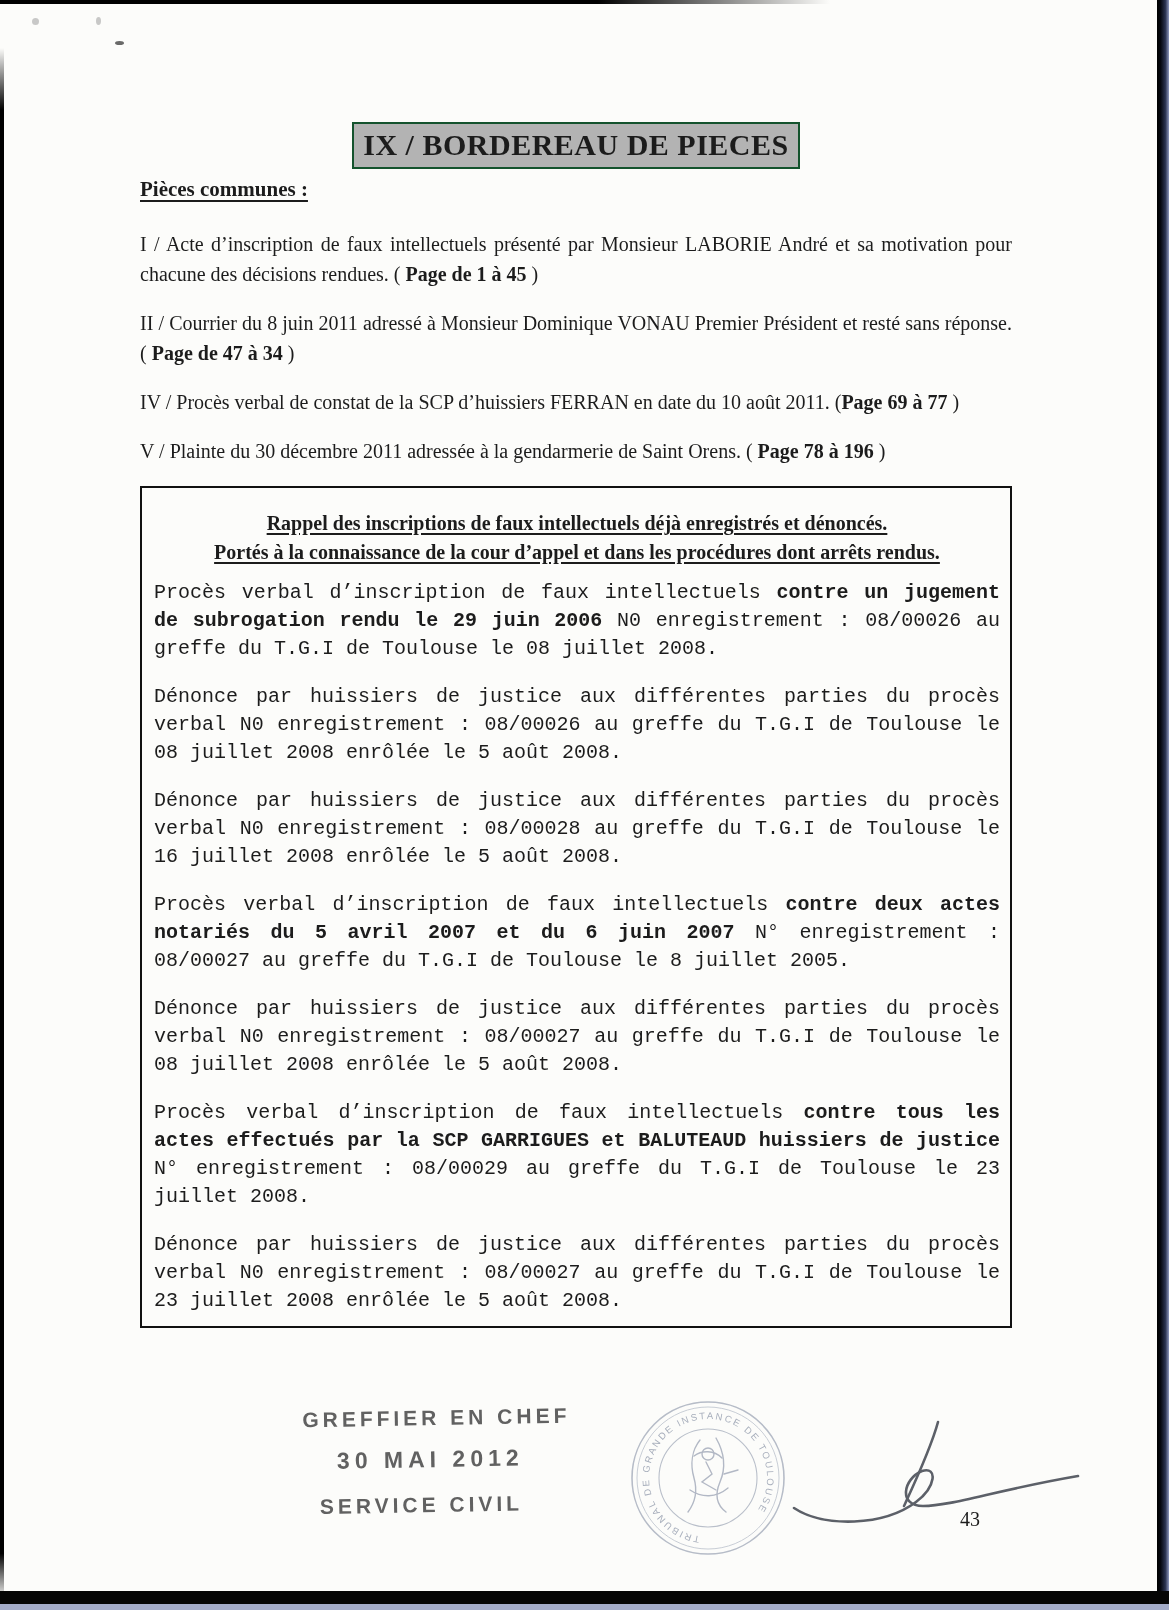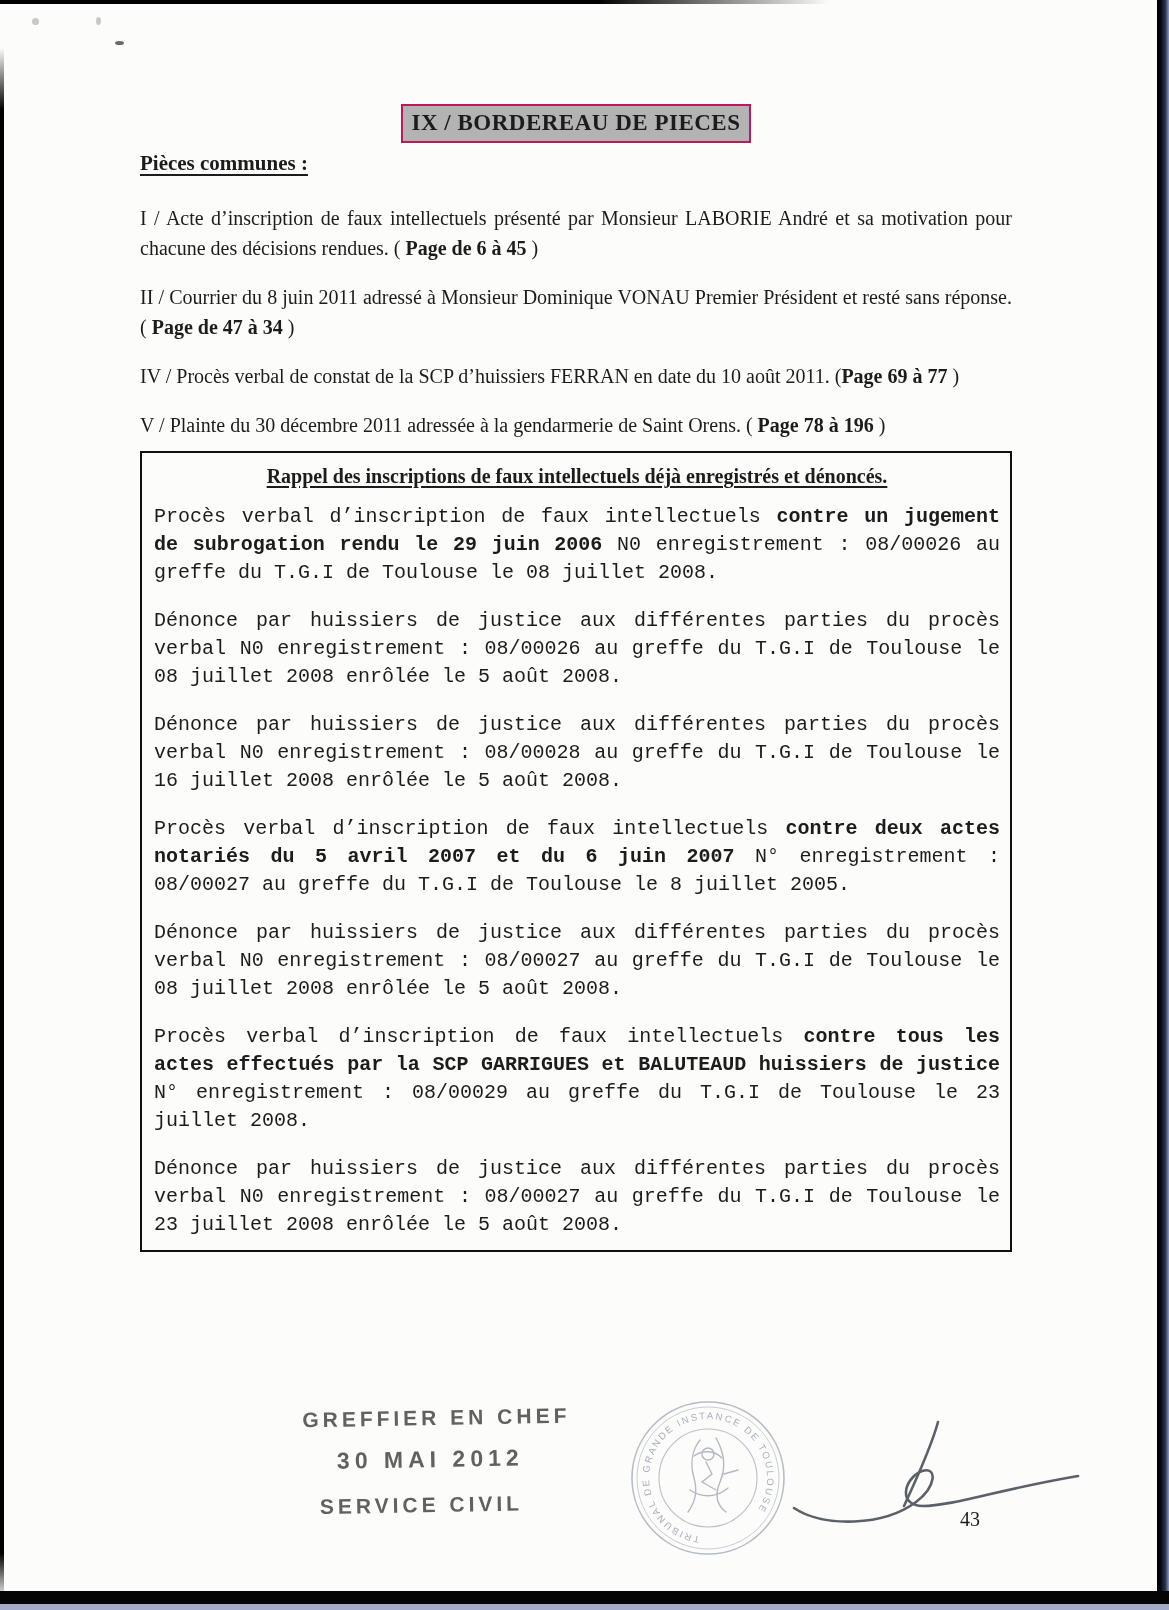--- a/index.html
+++ b/index.html
@@ -26,38 +26,38 @@
   .speck.s2{left:96px;top:17px;width:5px;height:8px;}
   .speck.s3{left:115px;top:41px;width:9px;height:4px;opacity:.8;background:#444;}
 
   
   .content{
     position:absolute;left:0;top:0;width:1169px;
     padding:104px 157px 0 140px;box-sizing:border-box;
   }
   .title-wrap{text-align:center;margin:0 0 0 0;}
   .title-box{
-    display:inline-block;background:#b3b3b3;border:2px solid #be185d;
-    padding:4px 9px 5px;font-size:23px;font-weight:bold;letter-spacing:.5px;
+    display:inline-block;background:#b3b3b3;border:2px solid #14532d;
+    padding:4px 9px 5px;font-size:30px;font-weight:bold;letter-spacing:.5px;margin-top:18px;
   }
   .pieces-heading{
     margin:8px 0 0 0;font-size:21px;font-weight:bold;
     text-decoration:underline;text-underline-offset:4px;text-decoration-thickness:2px;
   }
   #pieces-list p.para{margin:19px 0 0 0;}
   #pieces-list p.para:first-child{margin-top:27px;}
   p.para{
     font-size:20px;line-height:30px;text-align:justify;margin:0;
   }
   .b{font-weight:bold;}
   sup{font-size:.62em;line-height:0;}
 
   .recap-box{
-    margin-top:11px;border:2px solid #111;
-    padding:9px 10px 11px 12px;
+    margin-top:20px;border:2px solid #111;
+    padding:21px 10px 11px 12px;
   }
   .recap-head{text-align:center;font-size:20px;font-weight:bold;line-height:29px;margin-bottom:12px;}
   .recap-head .u{
     text-decoration:underline;text-underline-offset:3px;text-decoration-thickness:2px;
   }
   #recap-paragraphs p.para{line-height:28px;margin:0 0 20px 0;font-family:Liberation Mono, monospace;}
   #recap-paragraphs p.para:last-child{margin-bottom:0;}
 
   
   .stamp{
@@ -89,29 +89,30 @@
 
   <div class="content">
 
     <div class="title-wrap">
       <span class="title-box">IX / BORDEREAU DE PIECES</span>
     </div>
 
     <div class="pieces-heading">Pièces communes :</div>
 
     <div id="pieces-list">
-        <p class="para"><span>I / Acte d’inscription de faux intellectuels présenté par Monsieur LABORIE André et sa motivation pour chacune des décisions rendues. ( </span><span class="b">Page de 6 à 45</span><span> )</span></p>
+        <p class="para"><span>I / Acte d’inscription de faux intellectuels présenté par Monsieur LABORIE André et sa motivation pour chacune des décisions rendues. ( </span><span class="b">Page de 1 à 45</span><span> )</span></p>
         <p class="para"><span>II / Courrier du 8 juin 2011 adressé à Monsieur Dominique VONAU Premier Président et resté sans réponse. ( </span><span class="b">Page de 47 à 34</span><span> )</span></p>
         <p class="para"><span>IV / Procès verbal de constat de la SCP d’huissiers FERRAN en date du 10 août 2011. (</span><span class="b">Page 69 à 77</span><span> )</span></p>
         <p class="para"><span>V / Plainte du 30 décembre 2011 adressée à la gendarmerie de Saint Orens. ( </span><span class="b">Page 78 à 196</span><span> )</span></p>
       </div>
 
     <div class="recap-box">
       <div class="recap-head">
         <div class="u">Rappel des inscriptions de faux intellectuels déjà enregistrés et dénoncés.</div>
+        <div class="u">Portés à la connaissance de la cour d’appel et dans les procédures dont arrêts rendus.</div>
       </div>
       <div id="recap-paragraphs">
           <p class="para"><span>Procès verbal d’inscription de faux intellectuels </span><span class="b">contre un jugement de subrogation rendu le 29 juin 2006</span><span> N0 enregistrement : 08/00026 au greffe du T.G.I de Toulouse le 08 juillet 2008.</span></p>
           <p class="para"><span>Dénonce par huissiers de justice aux différentes parties du procès verbal N0 enregistrement : 08/00026 au greffe du T.G.I de Toulouse le 08 juillet 2008 enrôlée le 5 août 2008.</span></p>
           <p class="para"><span>Dénonce par huissiers de justice aux différentes parties du procès verbal N0 enregistrement : 08/00028 au greffe du T.G.I de Toulouse le 16 juillet 2008 enrôlée le 5 août 2008.</span></p>
           <p class="para"><span>Procès verbal d’inscription de faux intellectuels </span><span class="b">contre deux actes notariés du 5 avril 2007 et du 6 juin 2007</span><span> N° enregistrement : 08/00027 au greffe du T.G.I de Toulouse le 8 juillet 2005.</span></p>
           <p class="para"><span>Dénonce par huissiers de justice aux différentes parties du procès verbal N0 enregistrement : 08/00027 au greffe du T.G.I de Toulouse le 08 juillet 2008 enrôlée le 5 août 2008.</span></p>
           <p class="para"><span>Procès verbal d’inscription de faux intellectuels </span><span class="b">contre tous les actes effectués par la SCP GARRIGUES et BALUTEAUD huissiers de justice</span><span> N° enregistrement : 08/00029 au greffe du T.G.I de Toulouse le 23 juillet 2008.</span></p>
           <p class="para"><span>Dénonce par huissiers de justice aux différentes parties du procès verbal N0 enregistrement : 08/00027 au greffe du T.G.I de Toulouse le 23 juillet 2008 enrôlée le 5 août 2008.</span></p>
         </div>

